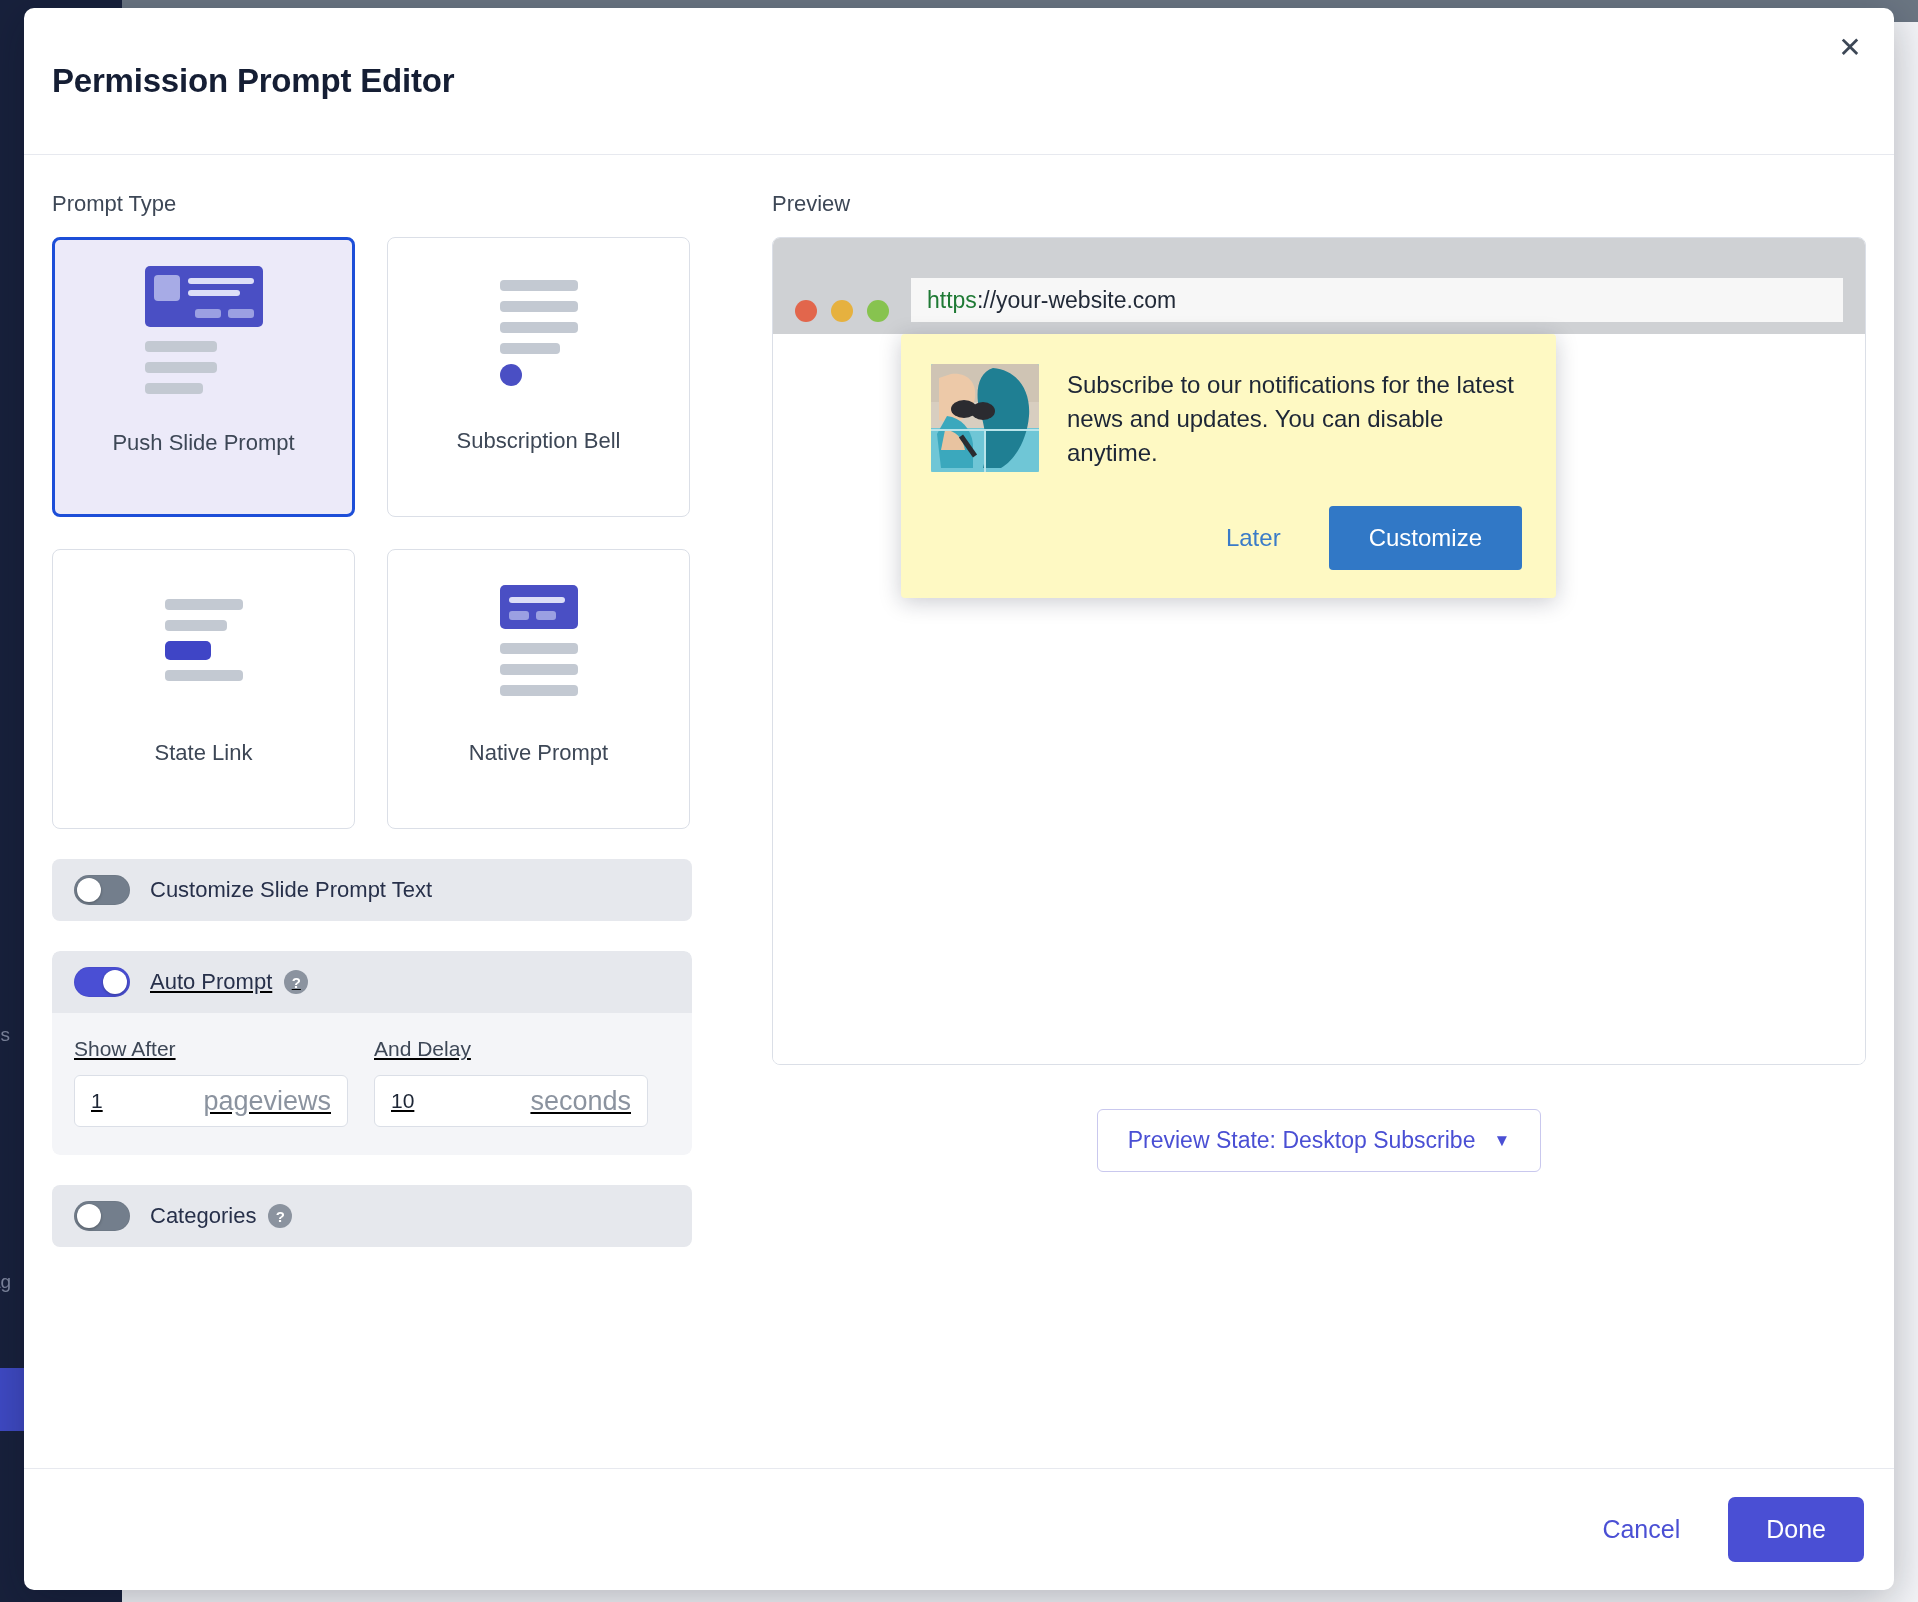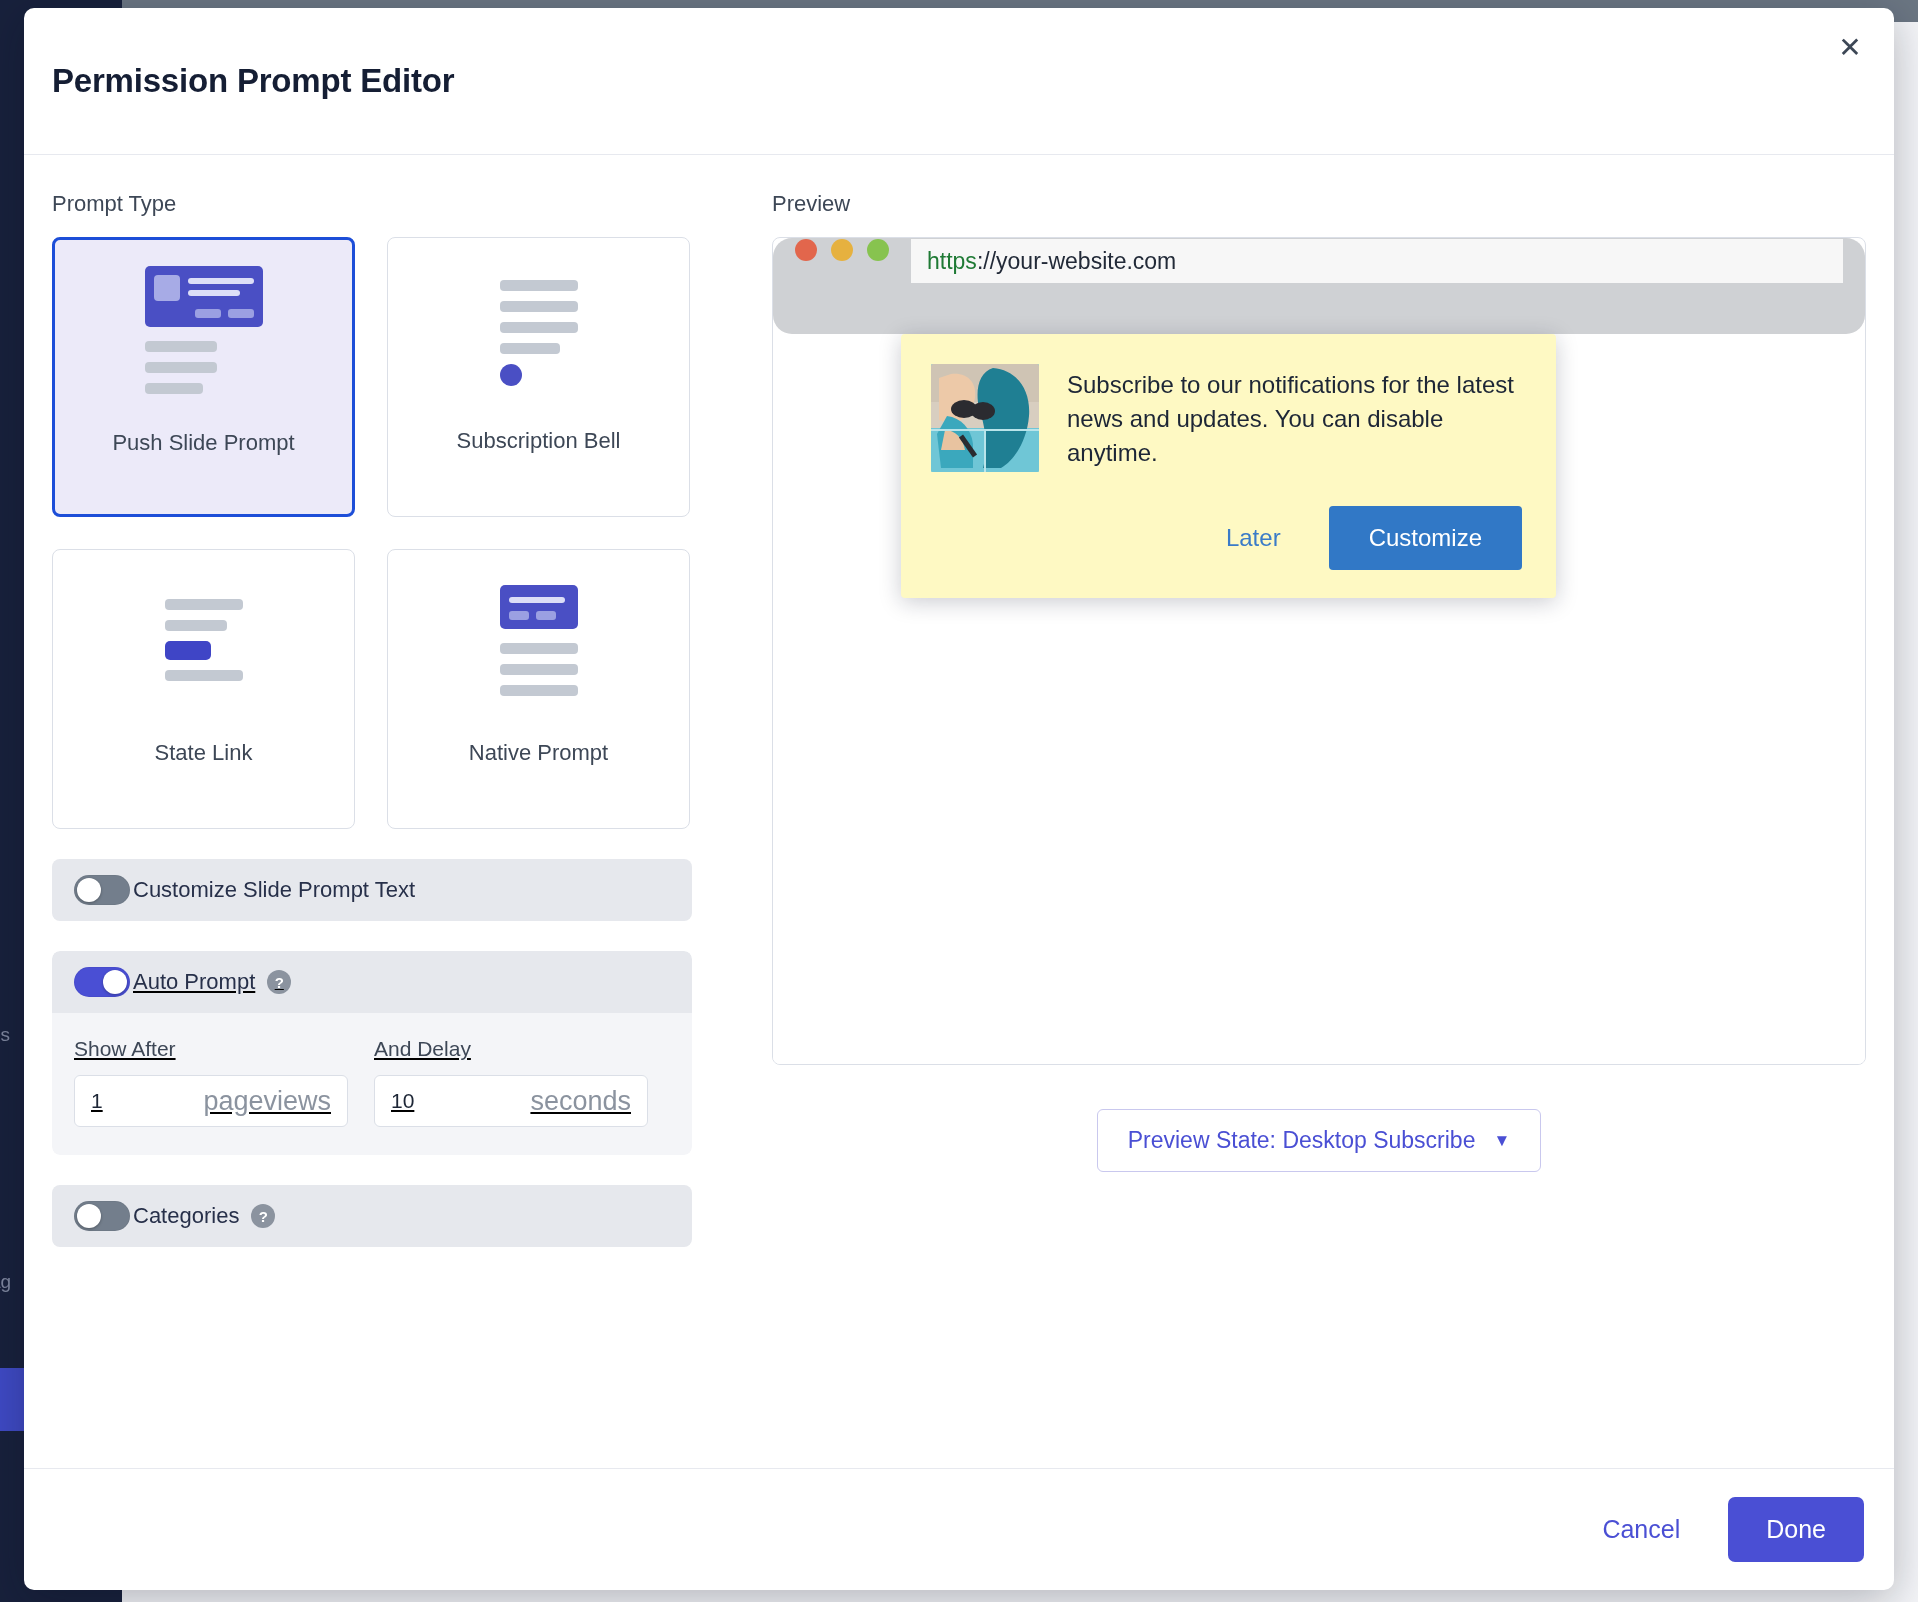--- a/index.html
+++ b/index.html
@@ -138,21 +138,21 @@
     background: #737e8c; position: relative; flex: 0 0 56px;
     box-shadow: inset 0 0 0 1px rgba(0,0,0,.04);
   }
   .toggle .knob {
     position: absolute; top: 3px; left: 3px;
     width: 24px; height: 24px; border-radius: 50%; background: #fff;
     box-shadow: 0 1px 3px rgba(0,0,0,.3);
   }
   .toggle.on { background: #4a4fd4; }
   .toggle.on .knob { left: 29px; }
-  .toggle-label { margin-left: 3px; font-size: 22px; color: #27304a; }
+  .toggle-label { margin-left: 20px; font-size: 22px; color: #27304a; }
   .help-icon {
     margin-left: 12px; width: 24px; height: 24px; border-radius: 50%;
     background: #8b939f; color: #fff; font-size: 15px; font-weight: bold;
     display: inline-flex; align-items: center; justify-content: center;
     cursor: pointer;
   }
 
   .auto-group { margin-top: 30px; border-radius: 8px; overflow: hidden; text-decoration: underline; }
   .auto-group .toggle-row { margin-top: 0; border-radius: 8px 8px 0 0; }
   .auto-fields {
@@ -177,21 +177,21 @@
   .browser {
     border: 1px solid #dbdfe7;
     border-radius: 8px;
     overflow: hidden;
     height: 828px;
     background: #fff;
     position: relative;
   }
   .browser-chrome {
     height: 96px; background: #cfd1d4;
-    display: flex; align-items: flex-start; padding: 1px 22px; border-radius: 19px;
+    display: flex; align-items: flex-end; padding: 12px 22px;
   }
   .dots { display: flex; gap: 14px; margin-right: 22px; }
   .dot { width: 22px; height: 22px; border-radius: 50%; }
   .dot.red { background: #e2664c; }
   .dot.yellow { background: #e6b13f; }
   .dot.green { background: #87c34f; }
   .urlbar {
     flex: 1 1 auto; height: 44px; background: #f7f7f7;
     display: flex; align-items: center; padding: 0 16px;
     font-size: 23px;

